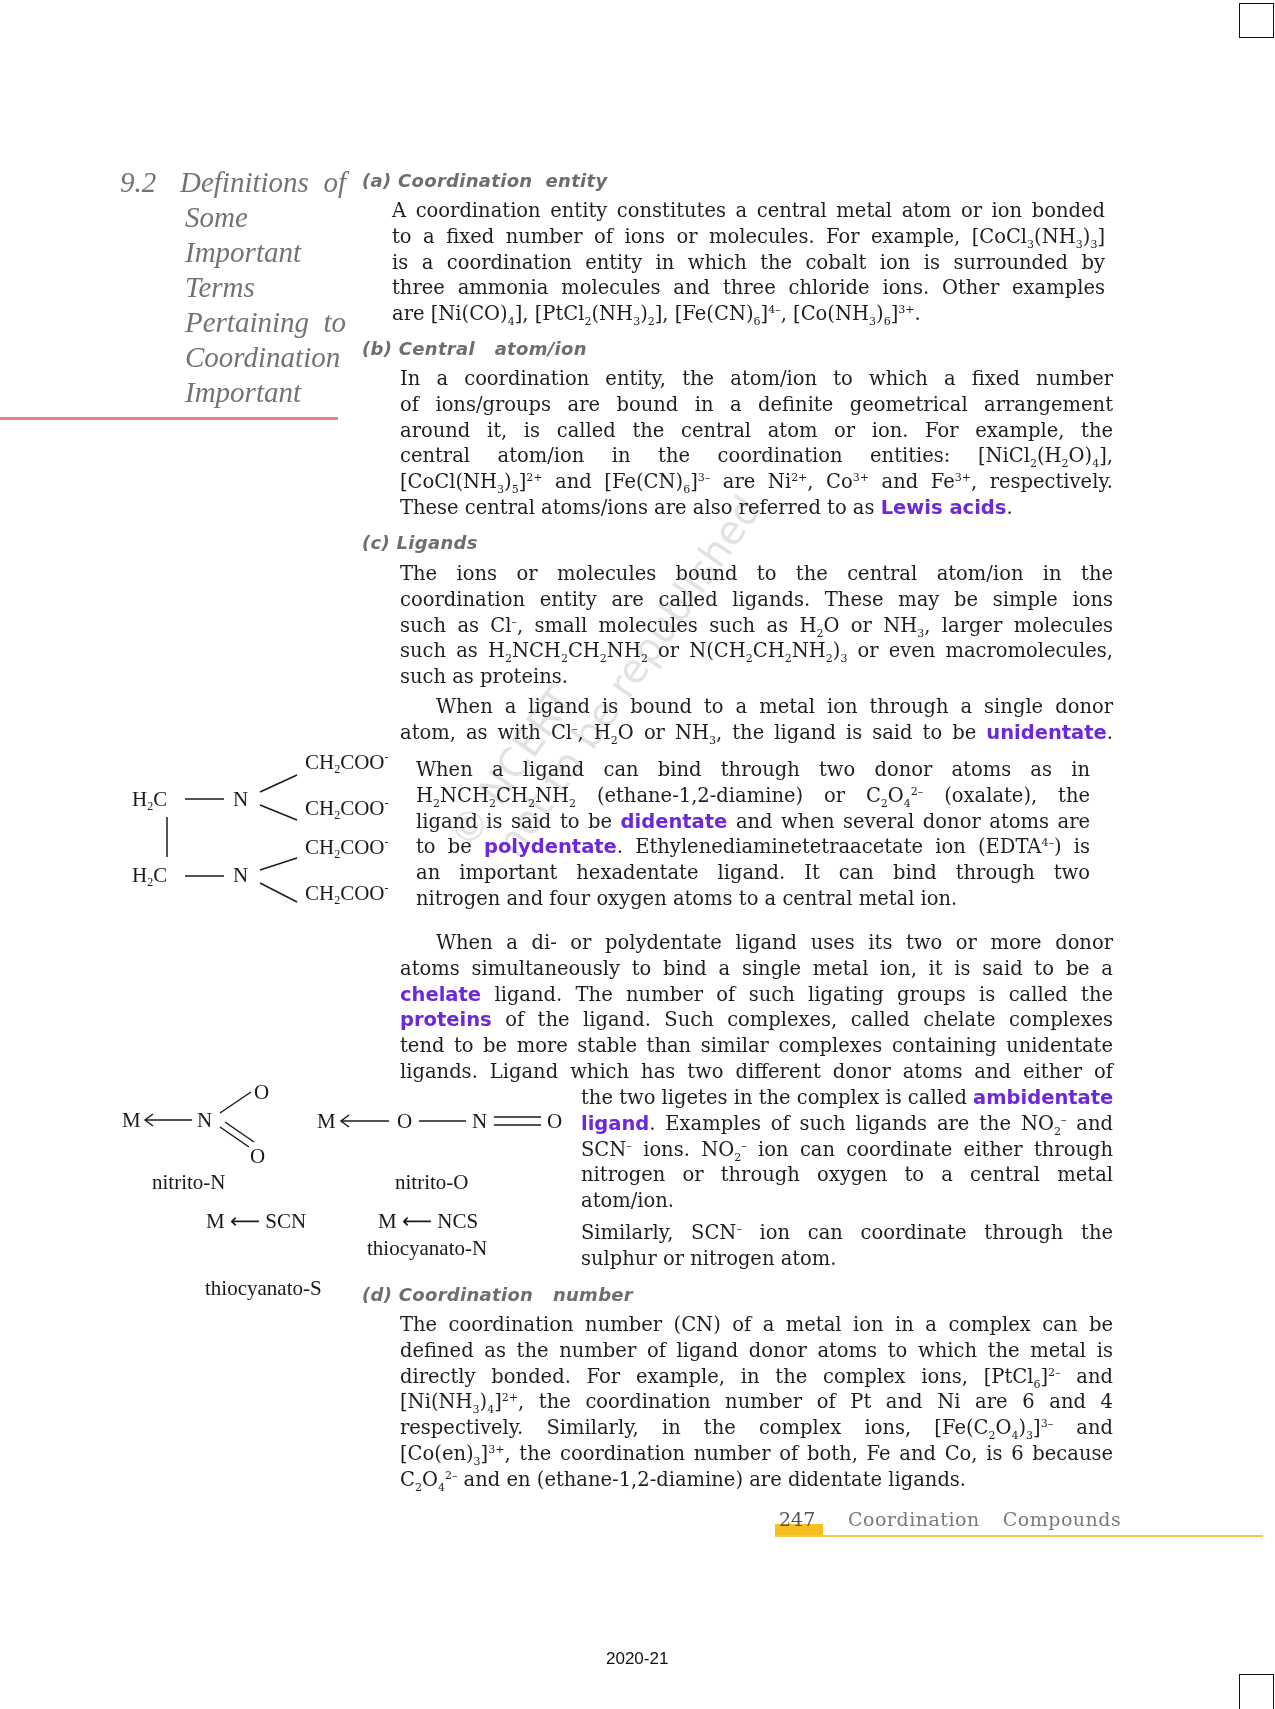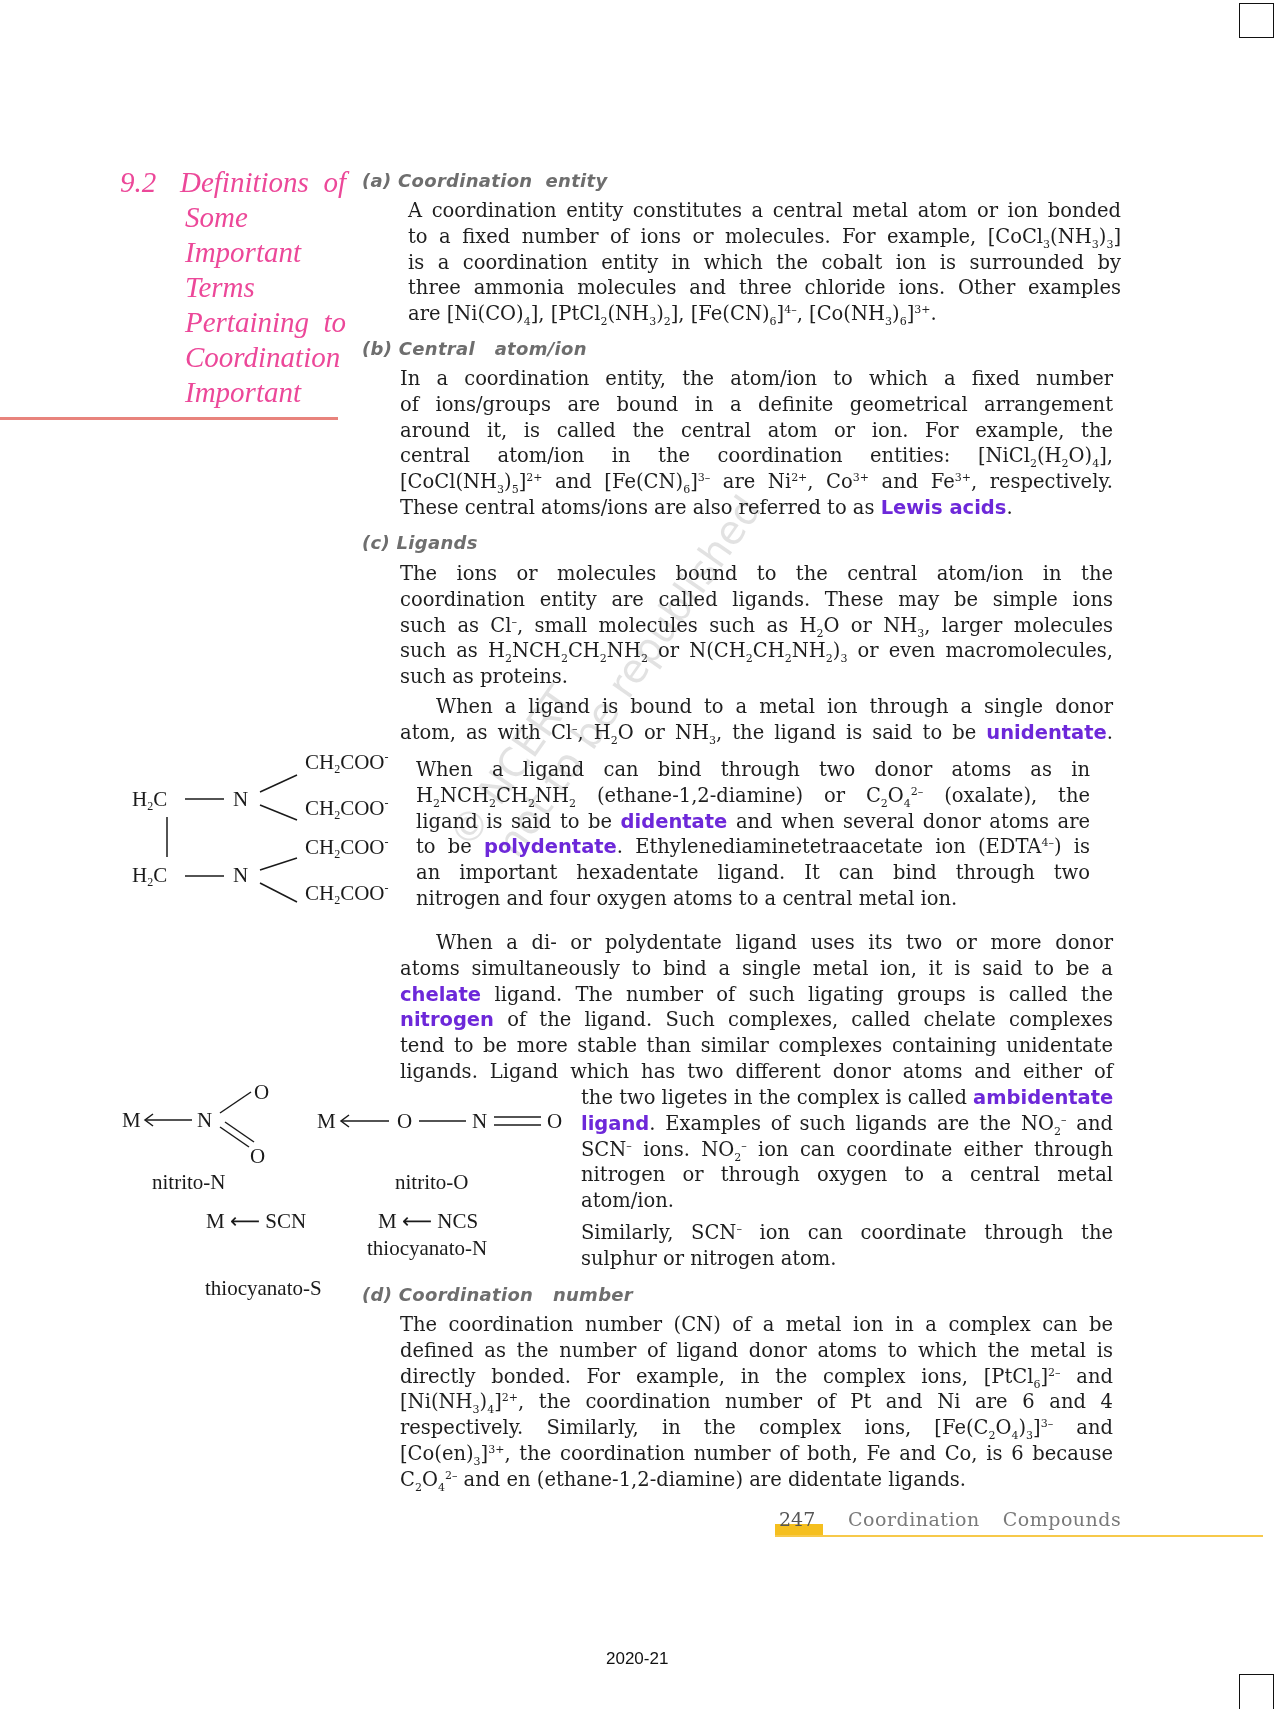--- a/index.html
+++ b/index.html
@@ -2,21 +2,21 @@
 <html><head>
 <meta charset="utf-8">
 <style>
   html, body { margin: 0; padding: 0; background: #ffffff; }
   body { width: 1275px; height: 1709px; position: relative; overflow: hidden;
          font-family: "DejaVu Serif", "Liberation Serif", serif; color: #1a1a1a; }
   .abs { position: absolute; }
   .corner-box { position: absolute; border: 1.5px solid #111; background: #fff; }
   .sec-title { position: absolute; left: 120px; top: 165px; width: 230px;
                font-family: "Liberation Serif", serif; font-style: italic;
-               font-size: 29px; line-height: 35px; color: #ec4899; }
+               font-size: 29px; line-height: 35px; color: #737373; }
   .sec-title .num { display: inline-block; width: 52px; }
   .sec-title .ln { display: block; padding-left: 65px; }
   .sec-title .ln.first { padding-left: 0; }
   .sec-rule { position: absolute; left: 0; top: 417px; width: 338px; height: 3px; background: #e8837c; }
   .sub-h { position: absolute; left: 362px; font-family: "DejaVu Sans", sans-serif;
            font-style: italic; font-weight: bold; font-size: 18px; color: #6e6e6e; letter-spacing: 0.3px; }
   .para { position: absolute; font-family: "DejaVu Serif", serif; font-size: 19.5px;
           line-height: 25.8px; text-align: justify; color: #1e1e1e; }
   .para .row { display: block; text-align: justify; text-align-last: justify; white-space: nowrap; height: 25.8px; }
   .para .row.last { text-align-last: left; }
@@ -55,21 +55,21 @@
   <span class="ln">Some</span>
   <span class="ln">Important</span>
   <span class="ln">Terms</span>
   <span class="ln" style="white-space:pre;">Pertaining  to</span>
   <span class="ln">Coordination</span>
   <span class="ln">Important</span>
 </div>
 <div class="sec-rule"></div>
 
 <div class="sub-h" style="top:170px;white-space:pre;">(a) Coordination  entity</div>
-<div class="para" style="left:408px;top:198px;width:713px;">
+<div class="para" style="left:392px;top:198px;width:713px;">
   <span class="row">A coordination entity constitutes a central metal atom or ion bonded</span>
   <span class="row">to a fixed number of ions or molecules. For example, [CoCl<sub>3</sub>(NH<sub>3</sub>)<sub>3</sub>]</span>
   <span class="row">is a coordination entity in which the cobalt ion is surrounded by</span>
   <span class="row">three ammonia molecules and three chloride ions. Other examples</span>
   <span class="row last">are [Ni(CO)<sub>4</sub>], [PtCl<sub>2</sub>(NH<sub>3</sub>)<sub>2</sub>], [Fe(CN)<sub>6</sub>]<sup>4–</sup>, [Co(NH<sub>3</sub>)<sub>6</sub>]<sup>3+</sup>.</span>
 </div>
 
 <div class="sub-h" style="top:338px;white-space:pre;">(b) Central   atom/ion</div>
 <div class="para" style="left:400px;top:366px;width:713px;">
   <span class="row">In a coordination entity, the atom/ion to which a fixed number</span>
@@ -99,21 +99,21 @@
   <span class="row">ligand is said to be <span class="kw">didentate</span> and when several donor atoms are</span>
   <span class="row">to be <span class="kw">polydentate</span>. Ethylenediaminetetraacetate ion (EDTA<sup>4–</sup>) is</span>
   <span class="row">an important hexadentate ligand. It can bind through two</span>
   <span class="row last">nitrogen and four oxygen atoms to a central metal ion.</span>
 </div>
 
 <div class="para" style="left:400px;top:930px;width:713px;">
   <span class="row indent">When a di- or polydentate ligand uses its two or more donor</span>
   <span class="row">atoms simultaneously to bind a single metal ion, it is said to be a</span>
   <span class="row"><span class="kw">chelate</span> ligand. The number of such ligating groups is called the</span>
-  <span class="row"><span class="kw">nitrogen</span> of the ligand. Such complexes, called chelate complexes</span>
+  <span class="row"><span class="kw">proteins</span> of the ligand. Such complexes, called chelate complexes</span>
   <span class="row">tend to be more stable than similar complexes containing unidentate</span>
   <span class="row">ligands. Ligand which has two different donor atoms and either of</span>
 </div>
 <div class="para" style="left:581px;top:1085px;width:532px;">
   <span class="row">the two ligetes in the complex is called <span class="kw">ambidentate</span></span>
   <span class="row"><span class="kw">ligand</span>. Examples of such ligands are the NO<sub>2</sub><sup>–</sup> and</span>
   <span class="row">SCN<sup>–</sup> ions. NO<sub>2</sub><sup>–</sup> ion can coordinate either through</span>
   <span class="row">nitrogen or through oxygen to a central metal</span>
   <span class="row last">atom/ion.</span>
 </div>

